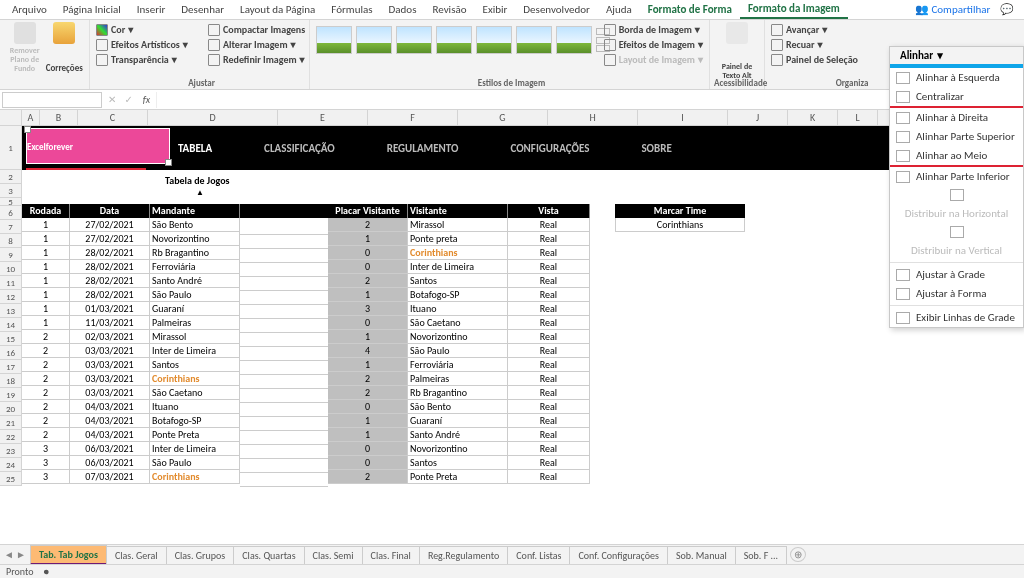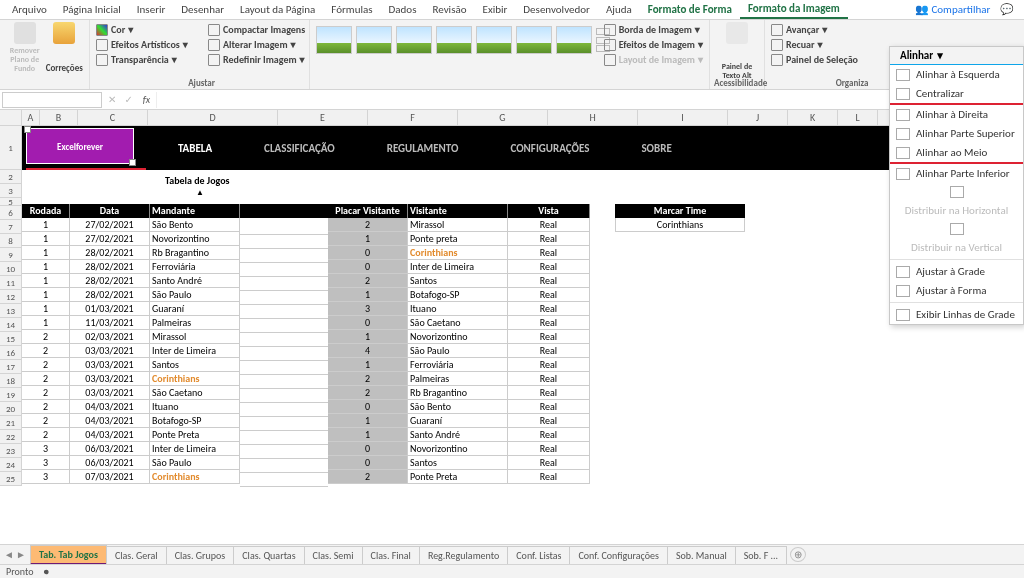--- a/index.html
+++ b/index.html
@@ -39,21 +39,21 @@
 
   
   .sheet{ height:400px; overflow:hidden; position:relative;}
   .row{ display:flex; height:14px; font-size:10px; font-family:Calibri;}
   .row .rh{ width:22px; background:#f1f1f1; border-right:1px solid #d4d4d4; border-bottom:1px solid #d4d4d4; text-align:center; color:#555; font-size:9px; line-height:14px;}
 
   
   .blacknav{ position:absolute; left:22px; top:0; right:0; height:44px; background:#000; display:flex; align-items:center; color:#fff; font-size:11px; font-weight:600; gap:40px; padding-left:150px;}
   .blacknav .tab{ padding:0 6px; color:#bbb;}
   .blacknav .tab.active{ color:#fff;}
-  .logo-box{ position:absolute; left:26px; top:2px; width:108px; height:36px; background:#a21caf; border:1px solid #fff; display:flex; align-items:center; justify-content:center;}
+  .logo-box{ position:absolute; left:26px; top:2px; width:144px; height:36px; background:#ec4899; border:1px solid #fff; display:flex; align-items:center; justify-content:flex-start;}
   .logo-box span{ font-size:9px; color:#fff; font-weight:600;}
   .logo-box::before,.logo-box::after{ content:""; position:absolute; width:5px;height:5px;background:#fff;border:1px solid #888;}
   .logo-box::before{ left:-3px; top:-3px;}
   .logo-box::after{ right:-3px; bottom:-3px;}
   .red-under{ position:absolute; left:26px; top:42px; width:120px; height:2px; background:#d23;}
 
   .subtitle{ position:absolute; left:165px; top:48px; font-size:10px; font-weight:600;}
   .tri{ position:absolute; left:196px; top:61px; font-size:8px;}
 
   
@@ -71,21 +71,21 @@
   .c-vista{width:82px;text-align:center;}
   .score{ background:#bfbfbf;}
   .orange{ color:#e28b2e; font-weight:600;}
 
   .marcar{ position:absolute; left:615px; top:78px; width:130px;}
   .marcar .h{ background:#000; color:#fff; text-align:center; height:14px; line-height:14px; font-size:10px; font-weight:600;}
   .marcar .v{ border:1px solid #ccc; border-top:none; text-align:center; height:14px; line-height:14px; font-size:10px;}
 
   
   .dropdown{ position:absolute; right:0; top:26px; width:135px; background:#fff; border:1px solid #c8c8c8; box-shadow:2px 2px 6px rgba(0,0,0,.2); font-size:11px; z-index:50;}
-  .dropdown .dh{ background:#f3f3f3; padding:2px 6px; border-bottom:1px solid #0ea5e9; display:flex; align-items:center; gap:4px; font-weight:600;}
+  .dropdown .dh{ background:#f3f3f3; padding:2px 6px; border-bottom:4px solid #0ea5e9; display:flex; align-items:center; gap:4px; font-weight:600;}
   .dropdown .di{ padding:3px 6px; display:flex; align-items:center; gap:6px; color:#333;}
   .dropdown .di.disabled{ color:#bbb;flex-direction:column;}
   .dropdown .di .dico{ width:14px; height:12px; border:1px solid #aaa; display:inline-block;}
   .dropdown .sep{ height:1px; background:#e0e0e0; margin:2px 0;}
   .red-line{ height:2px; background:#d23;}
 
   
   .tabs-strip{ position:absolute; bottom:14px; left:0; right:0; height:20px; background:#f3f3f3; border-top:1px solid #d4d4d4; display:flex; align-items:center; font-size:10px; padding-left:30px; gap:0;}
   .tabs-strip .nav-arr{ position:absolute; left:4px; display:flex; gap:2px; color:#888;}
   .stab{ padding:2px 8px; border:1px solid #ccc; border-bottom:none; background:#f3f3f3; color:#555; margin-right:-1px;}
@@ -161,20 +161,21 @@
           <span></span>
           <span></span>
           <span></span>
         </div>
     </div>
     <div style="position:absolute;right:6px;top:2px;">
       <div class="mini-row"><span class="mini-ico"></span><span>Borda de Imagem</span> ▾</div>
       <div class="mini-row"><span class="mini-ico"></span><span>Efeitos de Imagem</span> ▾</div>
       <div class="mini-row" style="color:#bbb"><span class="mini-ico"></span><span>Layout de Imagem</span> ▾</div>
     </div>
+    <div class="glabel">Estilos de Imagem</div>
   </div>
   <div class="group" style="width:55px">
     <div class="big-btn enabled">
         <div class="ico" style="background:#e8e8e8"></div>
         <span style="font-size:8px;text-align:center;line-height:9px;">Painel de Texto Alt</span>
       </div>
     <div class="glabel">Acessibilidade</div>
   </div>
   <div class="group" style="width:170px;border-right:none">
     <div class="mini-row"><span class="mini-ico"></span><span>Avançar</span> ▾</div>

